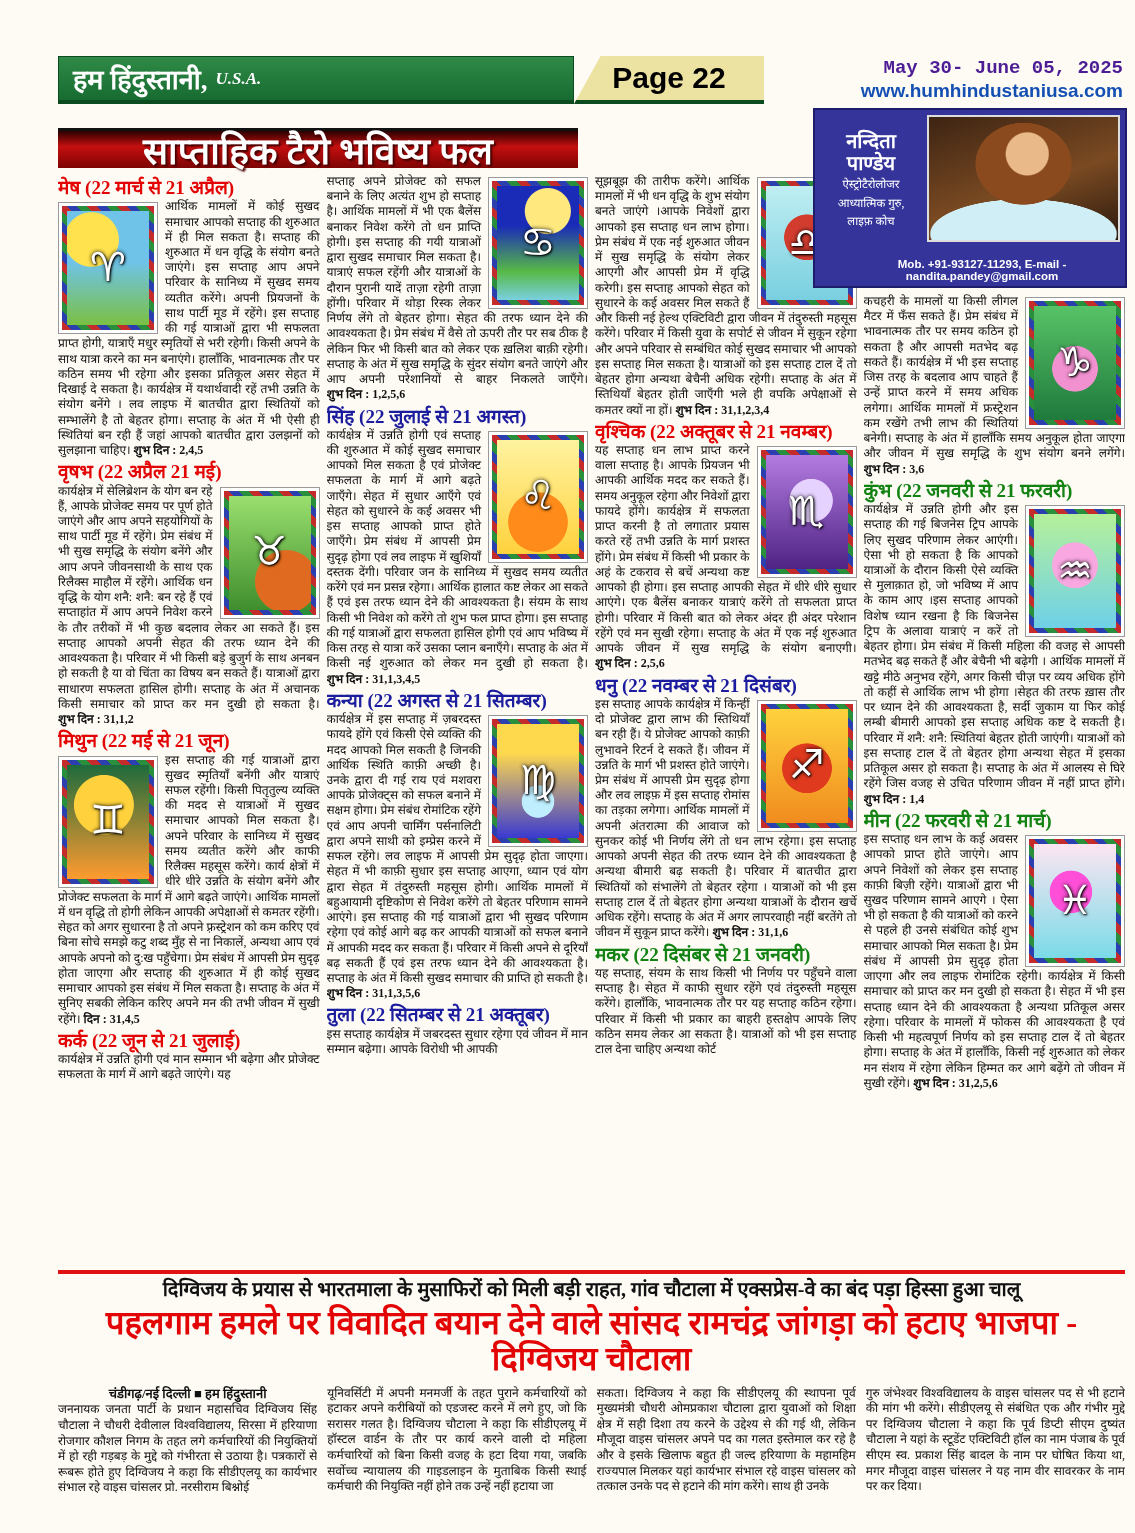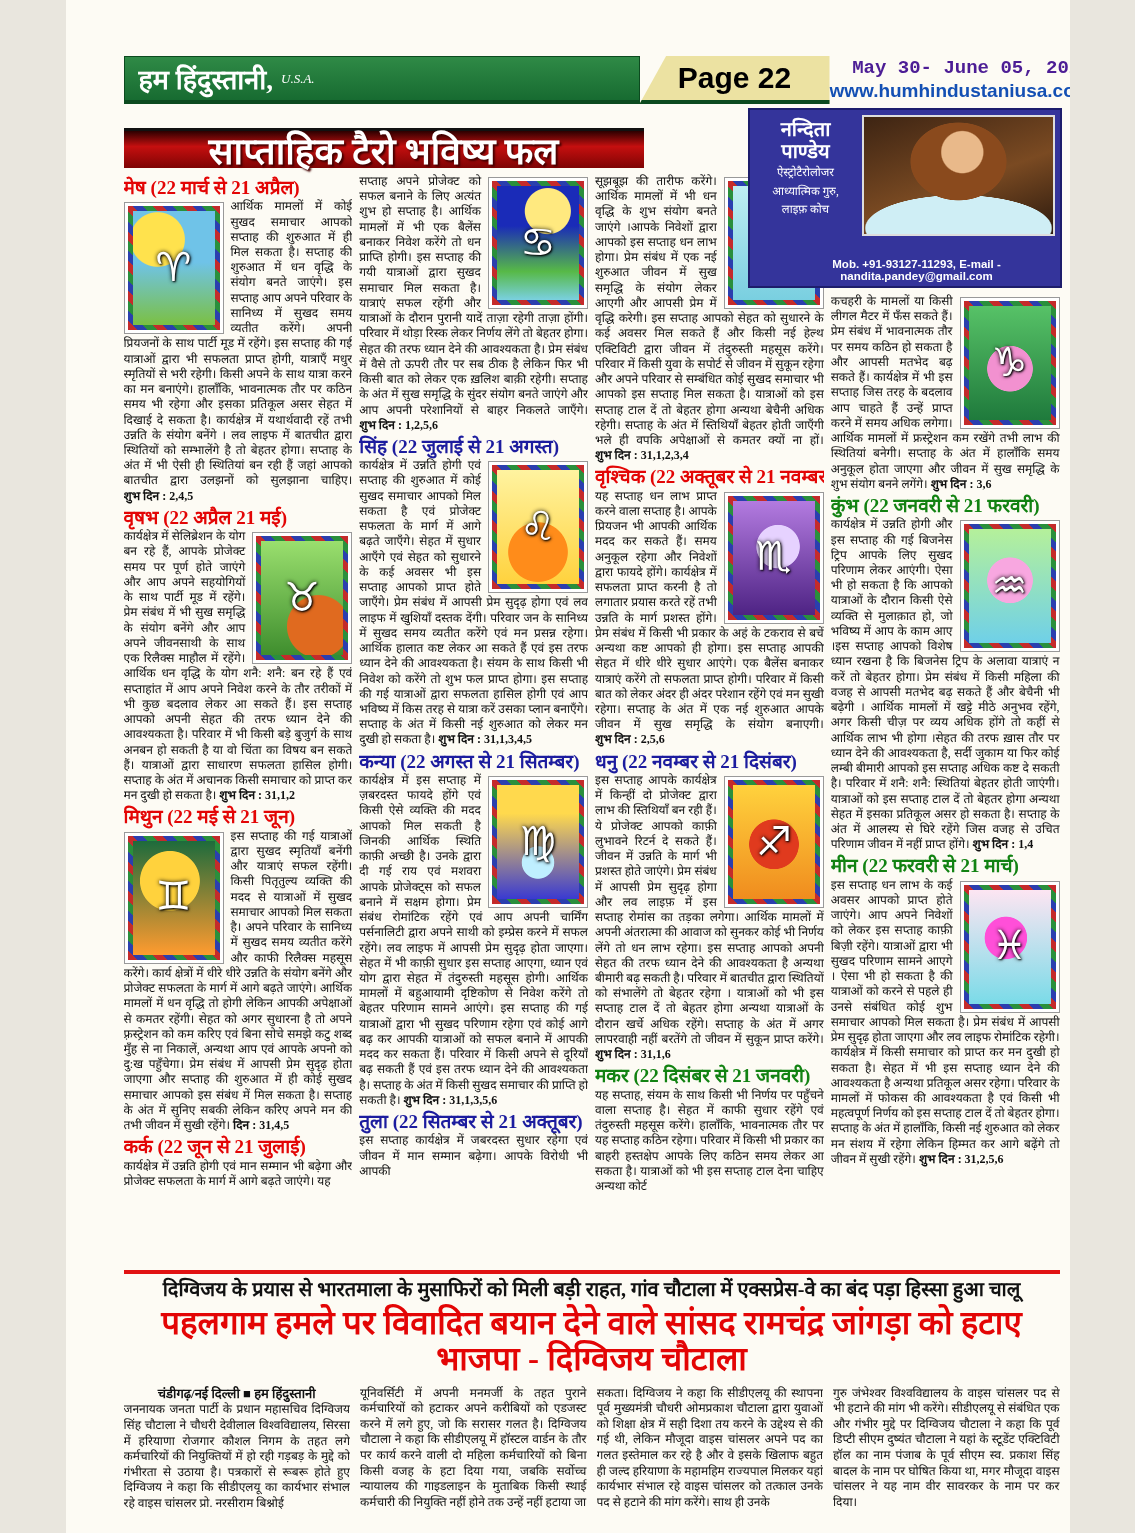--- a/index.html
+++ b/index.html
@@ -1,31 +1,31 @@
 <!DOCTYPE html>
 <html><head>
 <meta charset="utf-8">
 <style>
   html,body{margin:0;padding:0;background:#e9e6de;}
   .page{
-    position:relative;width:1004px;height:1533px;margin:0 auto;
+    position:relative;width:1135px;height:1533px;margin:0 auto;
     background:#fdfbf4;overflow:hidden;
     font-family:"Liberation Serif","DejaVu Sans",serif;color:#111;
   }
   .inner{margin:0 10px 0 58px;}
 
   
   .masthead{display:flex;align-items:stretch;margin-top:56px;height:48px;}
   .mast-brand{
     flex:0 0 500px;background:linear-gradient(180deg,#2f8a46,#176b31);
     border:1px solid #0c4a1f;border-bottom:4px solid #0c4a1f;
     color:#fff;display:flex;align-items:center;padding-left:14px;gap:8px;
   }
   .mast-brand .hn{font-size:27px;font-weight:bold;}
-  .mast-brand .usa{font-size:13px;font-style:italic;font-weight:normal;}
+  .mast-brand .usa{font-size:17px;font-style:italic;font-weight:bold;}
   .page-badge{
     flex:0 0 190px;background:#ece2a2;color:#000;font-weight:bold;font-size:30px;
     display:flex;align-items:center;justify-content:center;
     clip-path:polygon(14% 0,100% 0,100% 100%,0 100%);
     font-family:"Liberation Sans",sans-serif;border-bottom:4px solid #0c4a1f;
   }
   .mast-right{flex:1;display:flex;flex-direction:column;align-items:flex-end;justify-content:center;line-height:1.15;padding-right:2px;}
   .mast-date{color:#4c1d95;font-weight:bold;font-size:19px;font-family:Liberation Mono, monospace;}
   .mast-web{color:#1450b4;font-weight:bold;font-size:19px;font-family:"Liberation Sans",sans-serif;}
 
@@ -42,21 +42,21 @@
     font-family:"Liberation Sans",sans-serif;font-weight:bold;line-height:1.05;
   }
   .date-box .l1{font-size:23px;}
   .date-box .l2{font-size:27px;letter-spacing:2px;}
 
   
   .astro{
     position:absolute;top:108px;right:8px;width:310px;height:176px;
     background:#34349b;border:2px solid #1d1d6b;display:flex;flex-wrap:wrap;
   }
-  .astro-info{flex:0 0 112px;color:#fff;text-align:center;padding-top:8px;}
+  .astro-info{flex:0 0 112px;color:#fff;text-align:center;padding-top:20px;}
   .astro-info .nm{font-size:20px;font-weight:bold;line-height:1.1;}
   .astro-info .rl{font-size:11.5px;line-height:1.35;margin-top:3px;}
   .astro-photo{
     flex:1;margin:5px 5px 0 0;border:2px solid #ddd;position:relative;overflow:hidden;
     background:
       radial-gradient(circle at 52% 30%,#e9b98a 0 16%,transparent 17%),
       radial-gradient(ellipse 42% 55% at 50% 38%,#8a4a1d 0 60%,transparent 61%),
       radial-gradient(ellipse 70% 40% at 50% 95%,#cfeef5 0 70%,transparent 71%),
       linear-gradient(160deg,#3d2413,#7a4a22 55%,#2c1a0e);
   }

